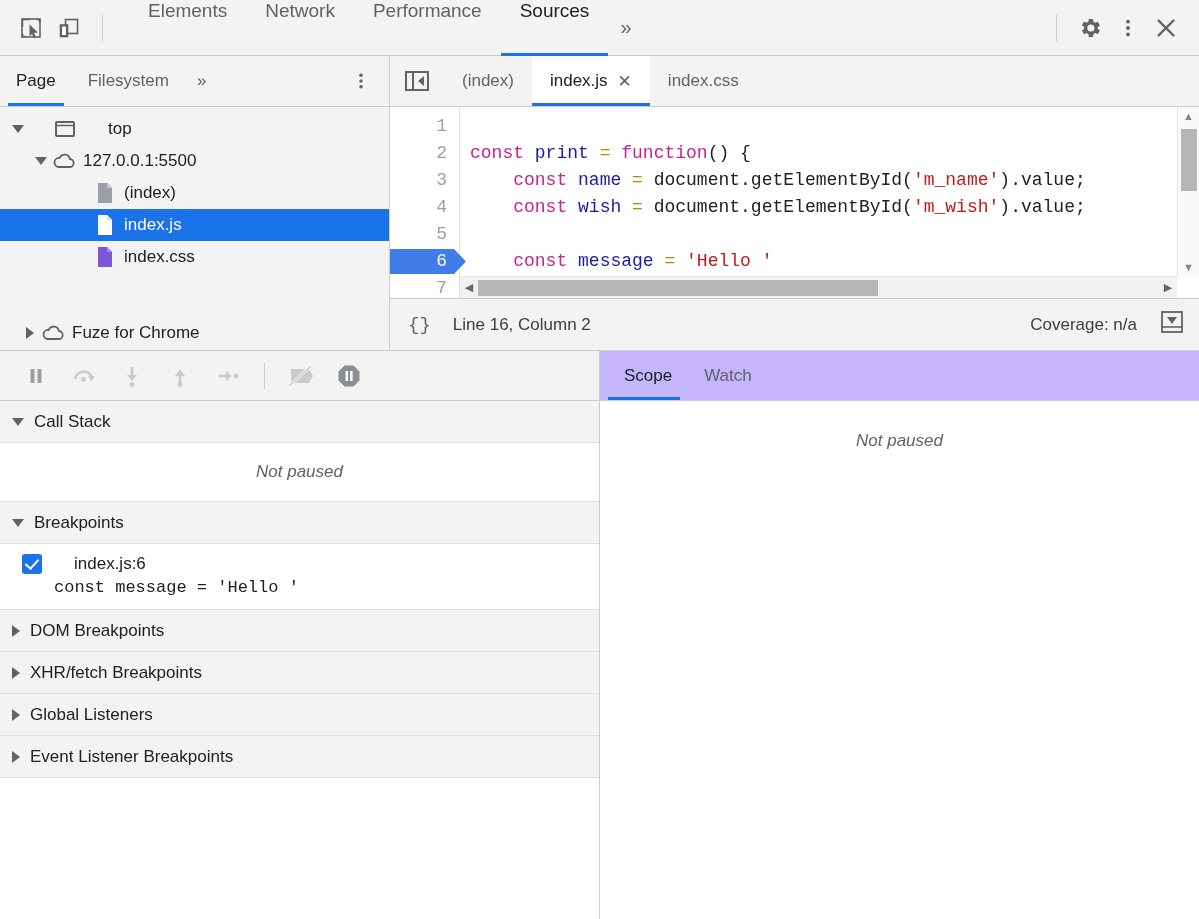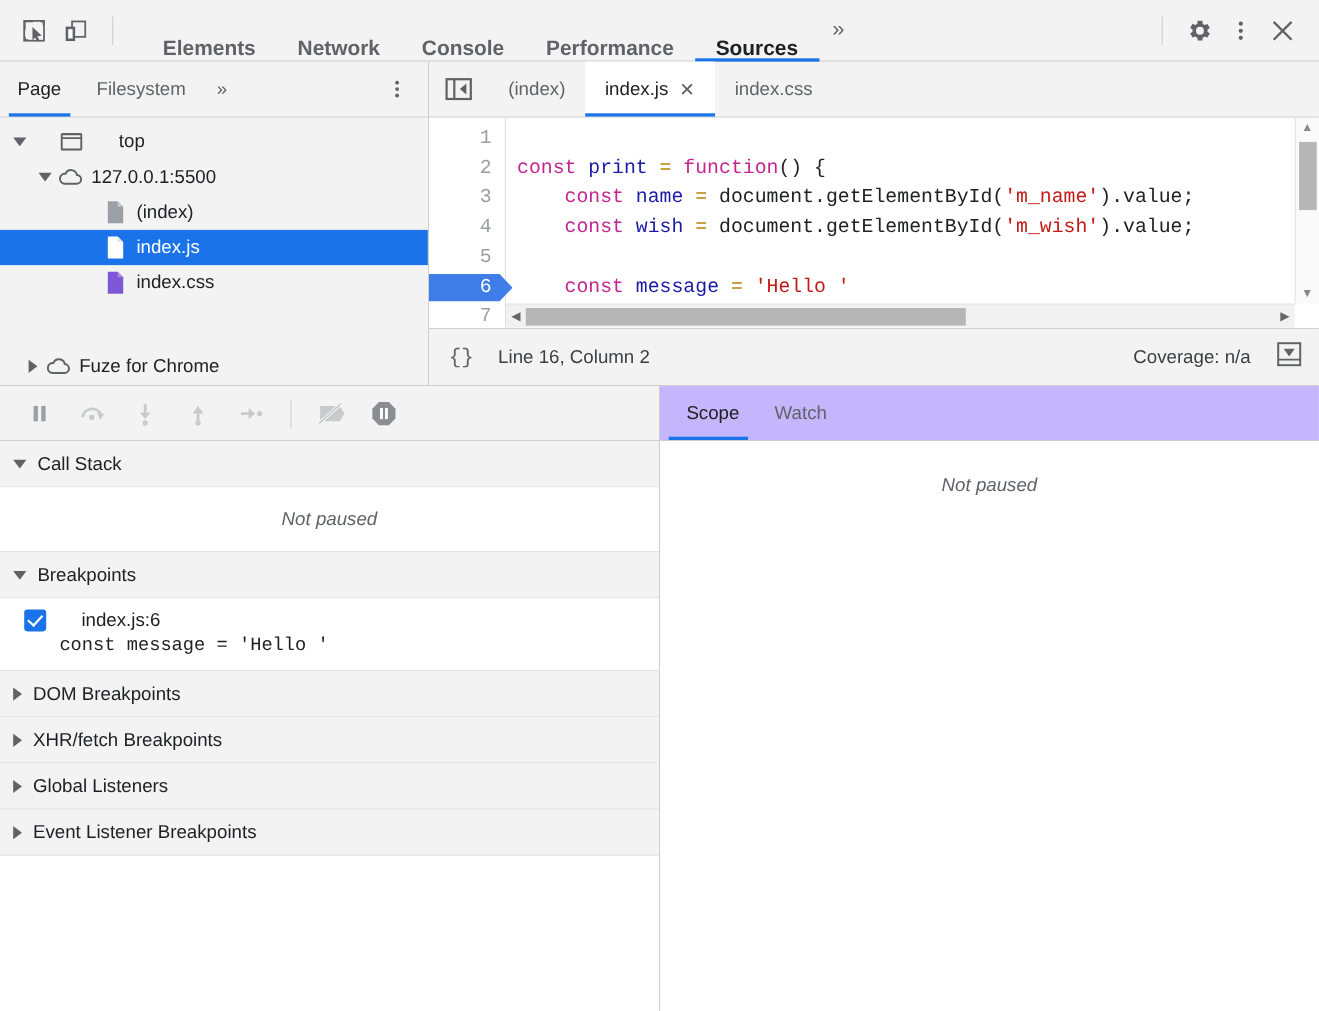--- a/index.html
+++ b/index.html
@@ -19,22 +19,22 @@
     background: #f3f3f3; border-bottom: 1px solid #cdcdcd;
     padding: 0 14px 0 12px; position: relative;
   }
   .tb-icon-btn {
     width: 38px; height: 38px; display:flex; align-items:center; justify-content:center;
     cursor: pointer; border-radius: 2px;
   }
   .tb-sep { width:1px; height:26px; background:#cdcdcd; margin: 0 14px; }
   .main-tabs { display:flex; align-items:stretch; height:56px; margin-left: 12px; }
   .main-tab {
-    display:flex; align-items:flex-end; padding: 0 19px; height:56px;
-    font-size: 19px; color:#5f6368; cursor:pointer; position:relative; white-space:nowrap;font-weight:bold;
+    display:flex; align-items:flex-start; padding: 0 19px; height:56px;
+    font-size: 19px; color:#5f6368; cursor:pointer; position:relative; white-space:nowrap;
   }
   .main-tab.active { color:#202124; }
   .main-tab.active::after {
     content:""; position:absolute; left:0; right:0; bottom:0; height:3px; background:#1a73e8;
   }
   .chev-more { font-size:20px; color:#5f6368; padding: 0 12px; cursor:pointer; display:flex; align-items:center; height:56px;}
   .toolbar-right { margin-left:auto; display:flex; align-items:center; }
 
   
   .upper { display:flex; height: 295px; min-height:295px; border-bottom:1px solid #cdcdcd; }
@@ -167,23 +167,20 @@
     <div class="tb-sep"></div>
 
     <div class="main-tabs">
       <div class="main-tab">
           <span>Elements</span>
         </div>
       <div class="main-tab">
           <span>Network</span>
         </div>
       <div class="main-tab">
-          <span>Console</span>
-        </div>
-      <div class="main-tab">
           <span>Performance</span>
         </div>
       <div class="main-tab active">
           <span>Sources</span>
         </div>
     </div>
     <div class="chev-more">»</div>
 
     <div class="toolbar-right">
       <div class="tb-sep"></div>

